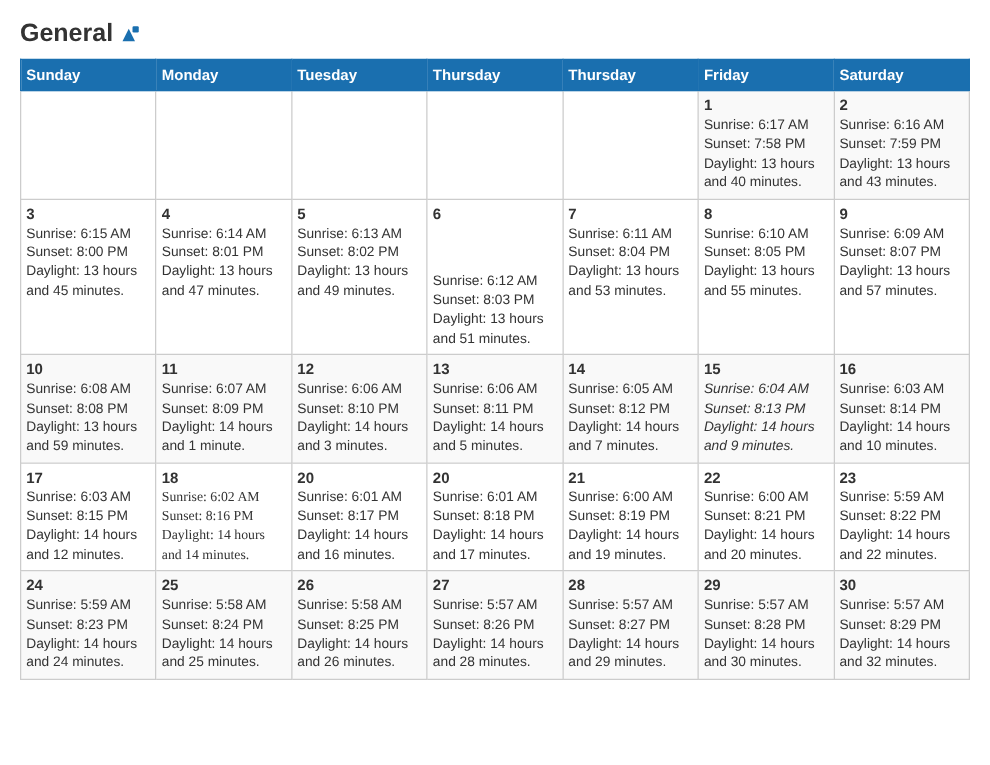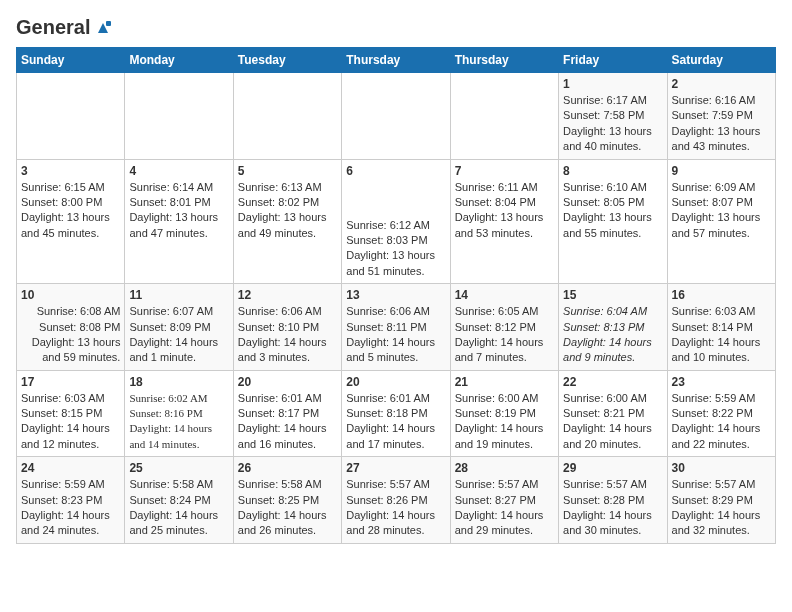--- a/index.html
+++ b/index.html
@@ -183,21 +183,21 @@
           <span class="day-number">9</span>
           <div class="day-info" style="white-space: pre-line;">Sunrise: 6:09 AM
 Sunset: 8:07 PM
 Daylight: 13 hours
 and 57 minutes.</div>
         </td>
       </tr>
       <tr>
         <td>
           <span class="day-number">10</span>
-          <div class="day-info" style="white-space: pre-line; text-align: right;">Sunrise: 6:08 AM
+          <div class="day-info" style="white-space: pre-line;">Sunrise: 6:08 AM
 Sunset: 8:08 PM
 Daylight: 13 hours
 and 59 minutes.</div>
         </td>
         <td>
           <span class="day-number">11</span>
           <div class="day-info" style="white-space: pre-line;">Sunrise: 6:07 AM
 Sunset: 8:09 PM
 Daylight: 14 hours
 and 1 minute.</div>

